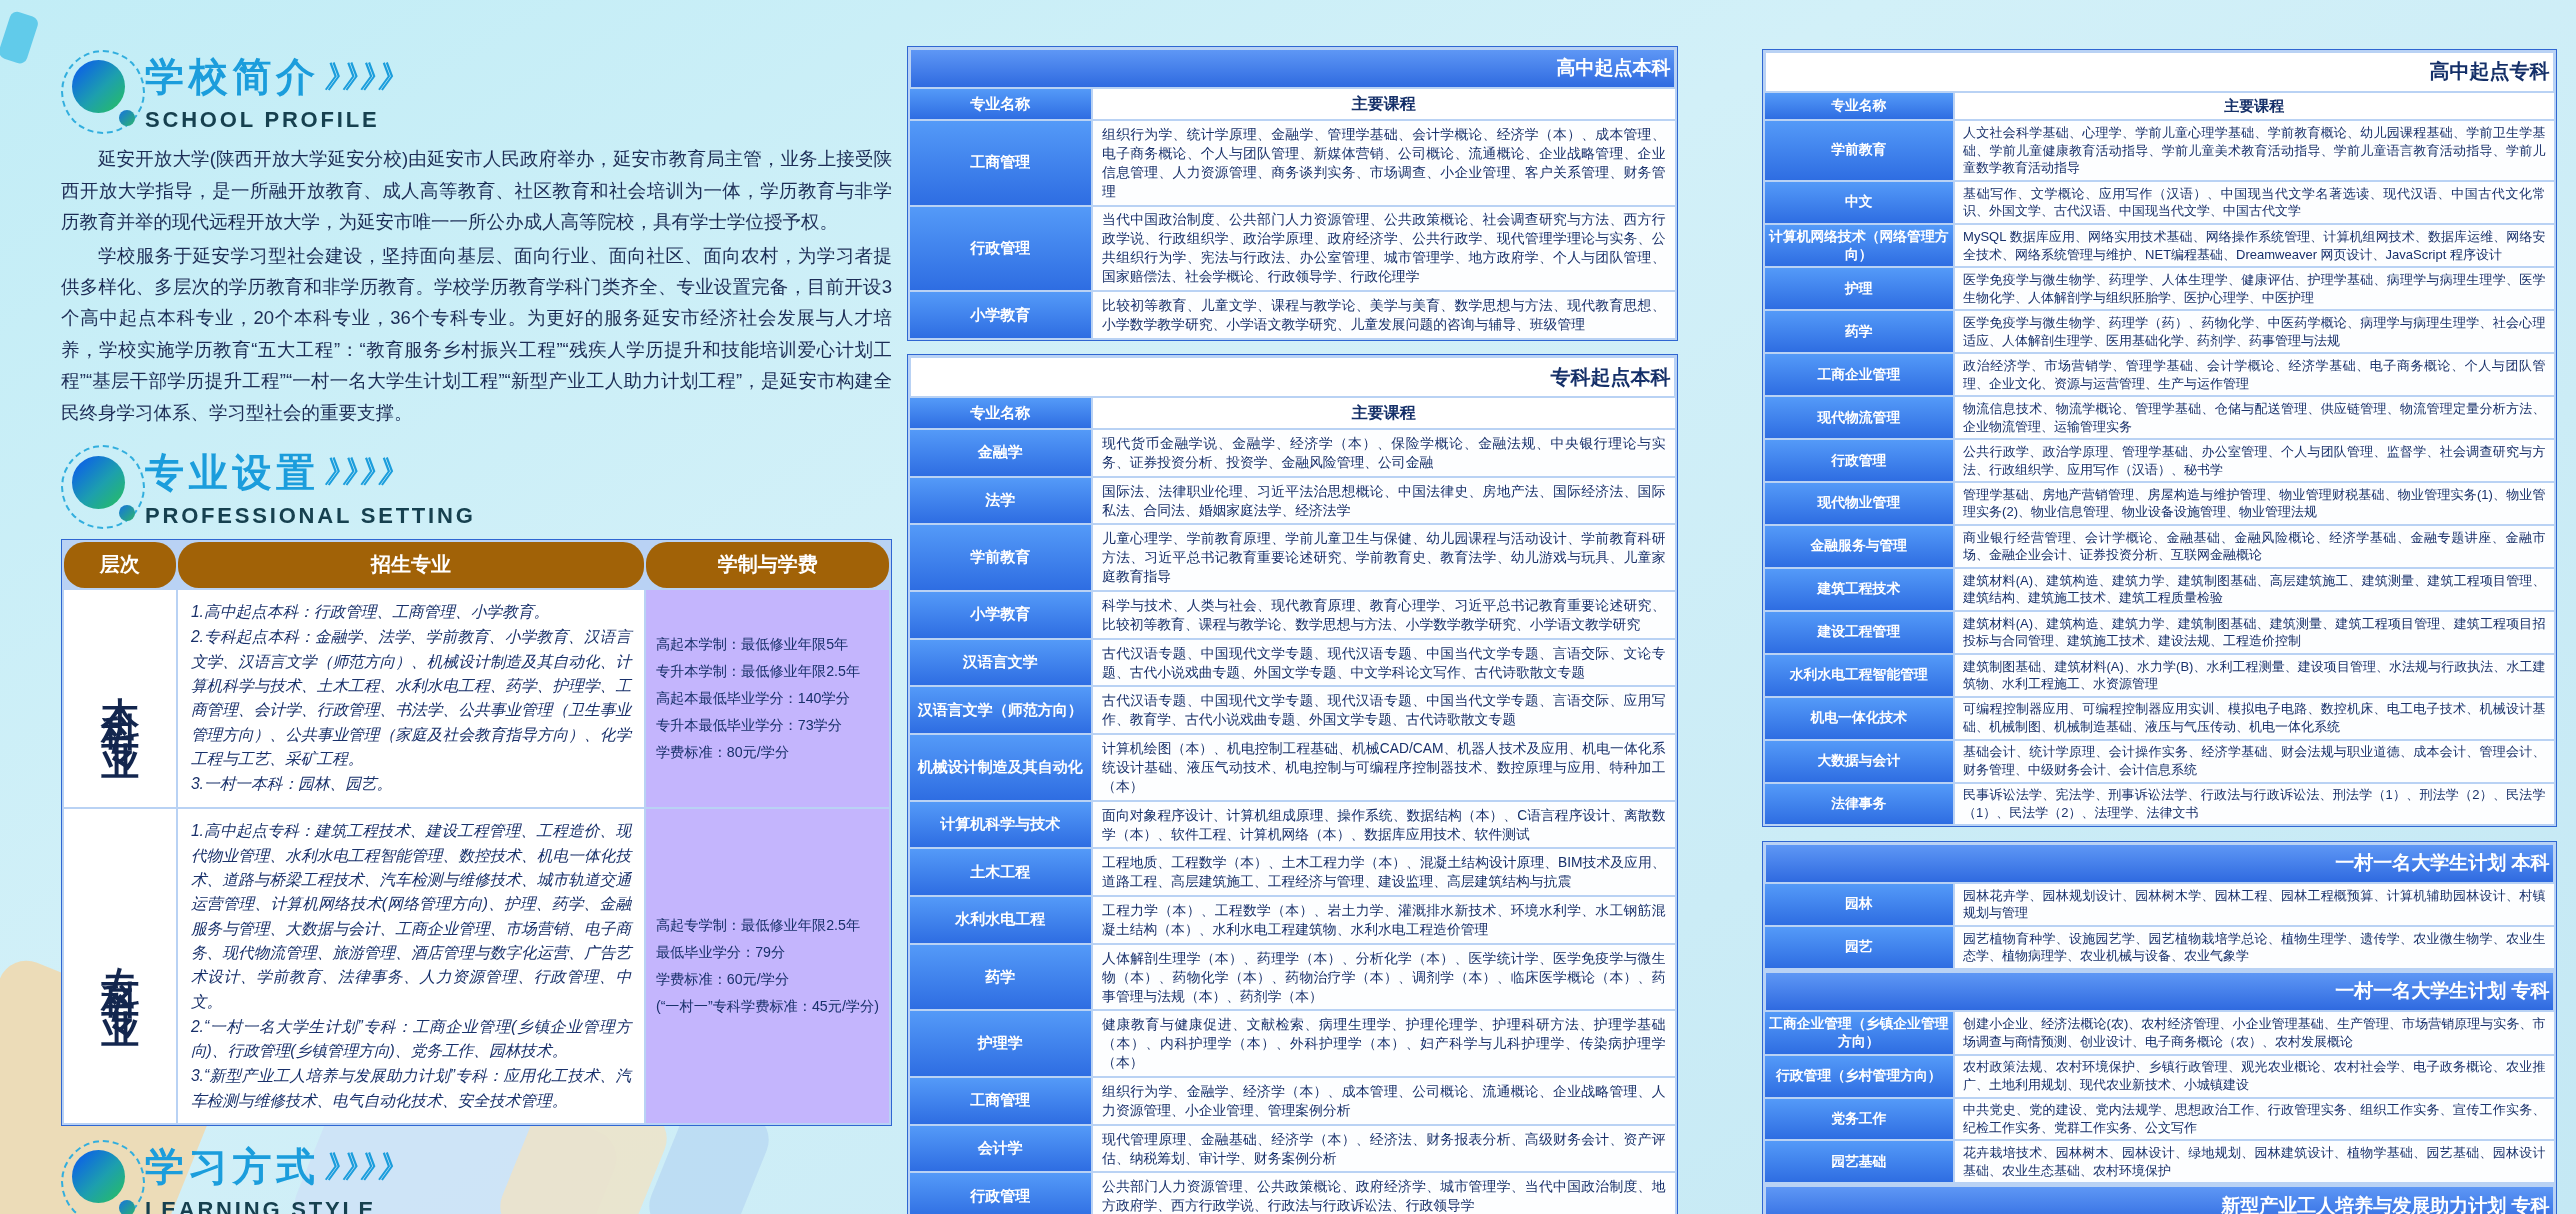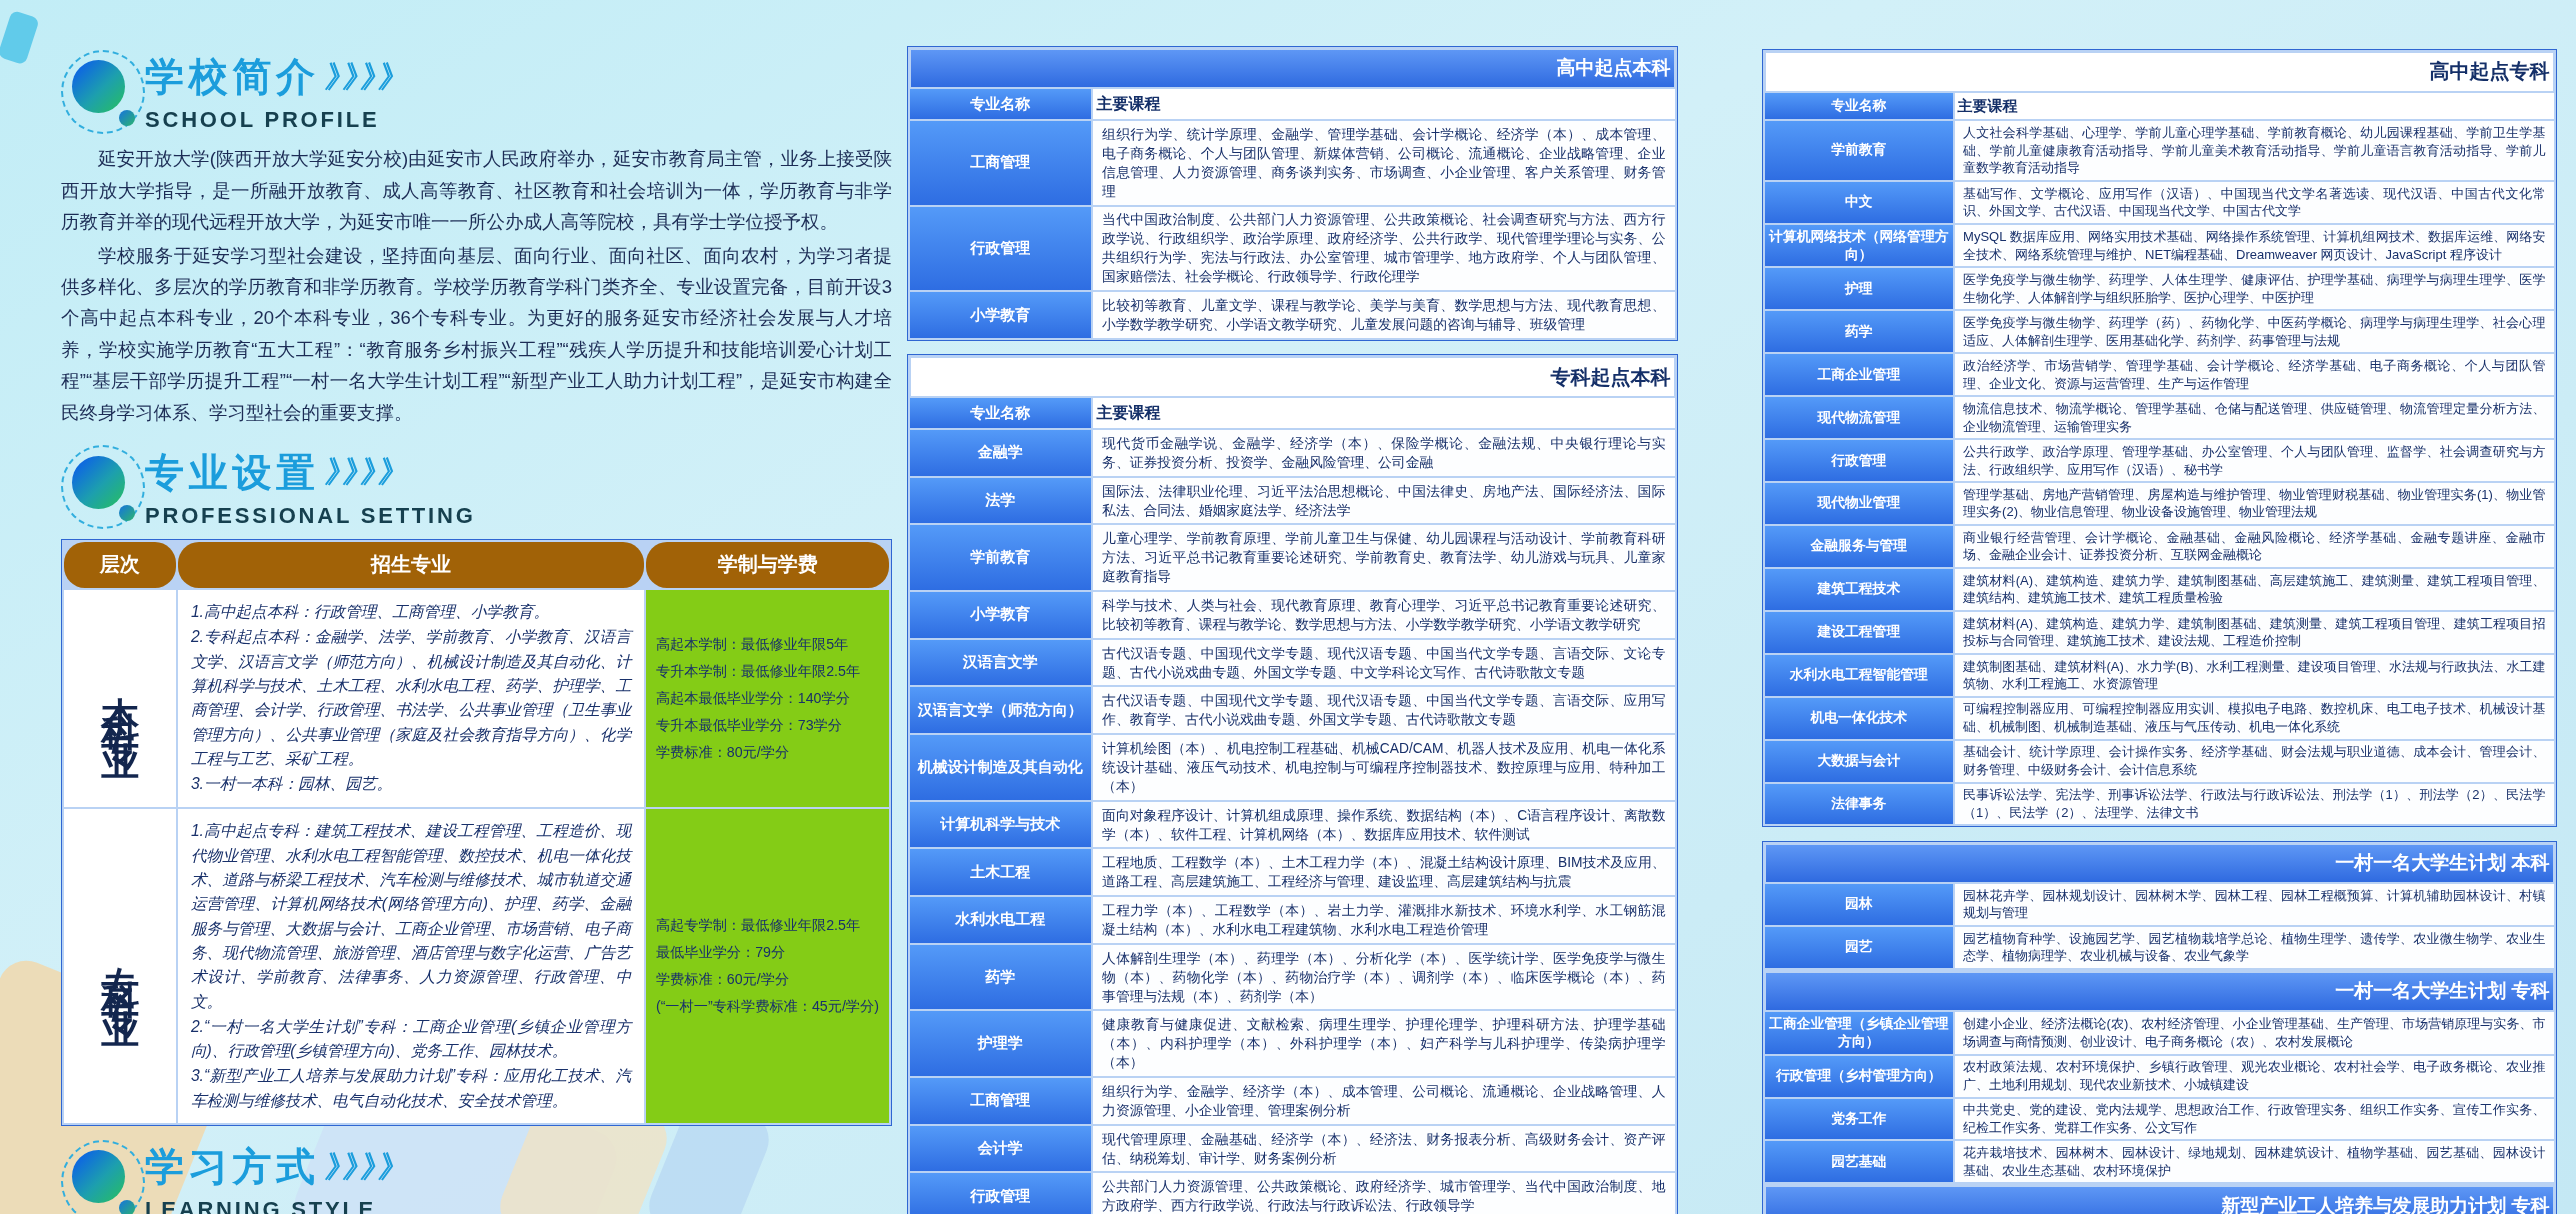--- a/index.html
+++ b/index.html
@@ -37,40 +37,40 @@
 
   
   .tbl{border:1.9px solid #2f66d2;background:#b9d2f4;}
   .cap{font-weight:bold;text-align:right;padding:5.7px 3.8px;margin:2.8px 2.8px 0;}
   .cap.white{background:#ffffff;color:#142f68;font-size:20px;padding-left:33px;}
   .cap.blue{background:linear-gradient(180deg,#5e97f5,#2f6ae0);color:#ffffff;font-size:19px;}
   table.ct{width:100%;border-collapse:separate;border-spacing:2.8px;table-layout:fixed;}
   .ct th{background:linear-gradient(180deg,#549af8,#2e6de2);color:#fff;font-weight:bold;
          text-align:center;vertical-align:middle;}
   .ct td{background:#fdfeff;color:#18306a;text-align:justify;vertical-align:middle;}
-  .ct td.hd{font-weight:bold;color:#142f68;background:#ffffff;}
+  .ct td.hd{font-weight:bold;text-align:center;color:#142f68;background:#ffffff;}
   .mid th{width:173px;font-size:15px;padding:3.8px;}
   .mid td{font-size:13.8px;line-height:1.38;padding:3.8px 9.5px;}
   .mid td.hd{font-size:16px;padding:3.8px;}
   .rt th{width:182px;font-size:13.8px;padding:2.8px;}
   .rt td{font-size:13px;line-height:1.36;padding:2.8px 8.5px;}
   .rt td.hd{font-size:15px;padding:2.8px;}
 
   
   .ltbl{border:1.9px solid #2f66d2;background:#b9d2f4;margin:3.8px 0 13.3px;}
   table.lt{width:100%;border-collapse:separate;border-spacing:2.8px;table-layout:fixed;}
   .lt thead th{background:#a16207;color:#fff;font-size:20px;font-weight:bold;padding:9.5px 3.8px;border-radius:21px;}
   .lt th.c1{width:104px;}
   .lt th.c3{width:235px;}
   .lt tbody th{background:#ffffff;vertical-align:middle;text-align:center;}
   .vtext{writing-mode:vertical-rl;text-orientation:upright;font-size:38px;font-weight:bold;
          color:#13264e;letter-spacing:15px;font-family:"DejaVu Serif","Liberation Serif",serif;}
   .lt td.mj{background:#fff;font-size:15.7px;line-height:1.55;color:#18306a;padding:9.5px 13.3px;text-align:justify;vertical-align:middle;font-style:italic;}
   .lt td.mj .tline{margin:0.9px 0;}
-  .lt td.fee{background:#84cc16;font-size:14.2px;line-height:1.9;color:#18306a;padding:9.5px 9.5px;vertical-align:middle;}
+  .lt td.fee{background:#c4b5fd;font-size:14.2px;line-height:1.9;color:#18306a;padding:9.5px 9.5px;vertical-align:middle;}
 </style>
 </head>
 <body>
 
 <div class="page">
 
   <div class="decor d1"></div>
   <div class="decor d2"></div>
   <div class="decor d3"></div>
   <div class="decor d4"></div>

